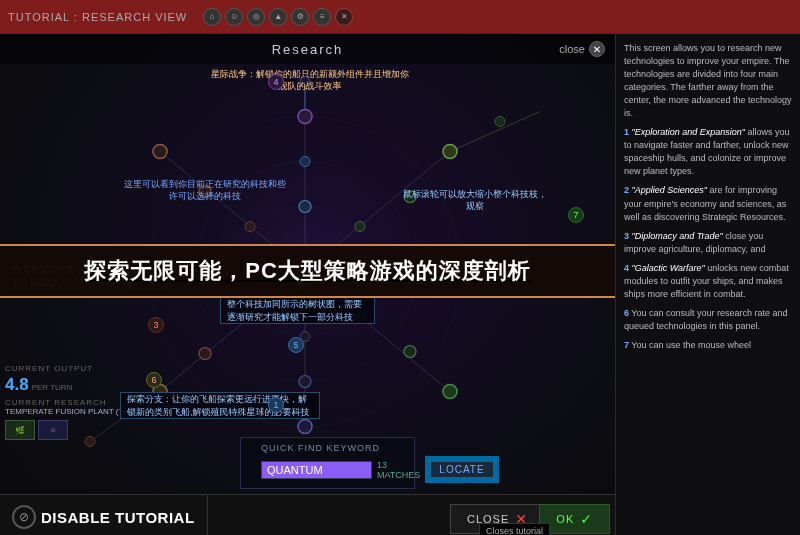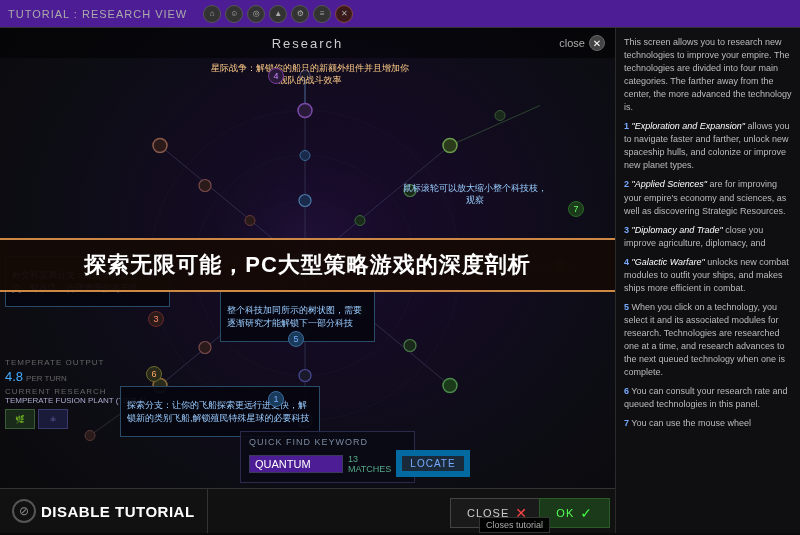--- a/index.html
+++ b/index.html
@@ -7,27 +7,27 @@
       width: 800px;
       height: 535px;
       background: #0a0a0a;
       font-family: Arial, sans-serif;
       overflow: hidden;
       position: relative;
     }
 
     
     #title-bar {
-      background: #4c1d95;
+      background: #7f1d1d;
       border-bottom: 1px solid #333;
       padding: 4px 8px;
       display: flex;
       align-items: center;
       gap: 8px;
-      height: 28px;
+      height: 34px;
     }
     .title-icon {
       width: 18px;
       height: 18px;
       border-radius: 50%;
       background: #333;
       border: 1px solid #555;
       display: inline-flex;
       align-items: center;
       justify-content: center;
@@ -151,21 +151,21 @@
 
     
     #quick-find {
       position: absolute;
       bottom: 50px;
       left: 240px;
       right: 200px;
       z-index: 25;
       background: rgba(10,10,20,0.9);
       border: 1px solid #2a2a4a;
-      padding: 5px 8px;
+      padding: 5px 20px;
     }
     #qf-label { color: #7a8aa0; font-size: 9px; letter-spacing: 1px; margin-bottom: 3px; }
     #qf-row { display: flex; align-items: center; gap: 5px; }
     #qf-input {
       background: #0a0a1a;
       border: 1px solid #3a3a5a;
       color: #fff;
       font-size: 11px;
       padding: 2px 5px;
       width: 90px;
@@ -256,21 +256,21 @@
       line-height: 1.3;
     }
     .node-label.yellow { color: #fc8; }
     .node-label.blue { color: #7af; }
 
     
     .tt-box {
       position: absolute;
       background: rgba(5,5,15,0.92);
       border: 1px solid #2a4a6a;
-      padding: 12px 6px;
+      padding: 0 6px;
       color: #9cf;
       font-size: 9px;
       line-height: 1.4;
       z-index: 25;
     }
 
     
     .badge {
       position: absolute;
       width: 16px;
@@ -290,20 +290,21 @@
     #banner {
       position: absolute;
       top: 210px;
       left: 0;
       right: 0;
       background: rgba(20,10,5,0.95);
       padding: 10px 20px;
       z-index: 50;
       border-top: 2px solid #c84;
       border-bottom: 2px solid #c84;
+      text-decoration: underline;
     }
     #banner-text {
       color: #fff;
       font-size: 22px;
       font-weight: bold;
       text-align: center;
       letter-spacing: 1px;
     }
   </style>
 </head>
@@ -403,60 +404,63 @@
       <circle cx="305" cy="200" r="14" fill="#1a1a2a" stroke="#4a4a8a" stroke-width="2"></circle>
       <circle cx="305" cy="200" r="8" fill="#2a2a4a" stroke="#7a7aaa" stroke-width="1.5"></circle>
 
       <circle cx="305" cy="200" r="5" fill="#5a5aff" opacity="0.8"></circle>
     </svg>
 
     <div class="node-label yellow" style="left:210px;top:35px;max-width:200px;">
       <span>星际战争：解锁你的船只的新额外组件并且增加你舰队的战斗效率</span>
     </div>
 
+    <div class="node-label blue" style="left:120px;top:145px;max-width:170px;">
+      <span>这里可以看到你目前正在研究的科技和些许可以选择的科技</span>
+    </div>
 
     <div class="node-label" style="left:400px;top:155px;max-width:150px;color:#9cf;">
       <span>鼠标滚轮可以放大缩小整个科技枝，观察</span>
     </div>
 
     <div class="tt-box" style="left:5px;top:228px;max-width:165px;">
       <span>外交和贸易分支：改进你的农业、外交、财政③、合理管理你的子民</span>
     </div>
 
     <div class="tt-box" style="left:220px;top:263px;max-width:155px;">
       <span>整个科技加同所示的树状图，需要逐渐研究才能解锁下一部分科技</span>
     </div>
 
 
     <div class="tt-box" style="left:120px;top:358px;max-width:200px;">
       <span>探索分支：让你的飞船探索更远行进更快，解锁新的类别飞船,解锁殖民特殊星球的必要科技</span>
     </div>
 
     <div id="research-output" style="position:absolute;left:5px;top:330px;z-index:20;">
-      <div style="color:#666;font-size:8px;letter-spacing:1px;">TEMPERATE OUTPUT</div>
+      <div style="color:#666;font-size:8px;letter-spacing:1px;">CURRENT OUTPUT</div>
       <div style="display:flex;align-items:baseline;gap:3px;margin:2px 0;">
-        <span class="output-value" style="color:#4af;font-size:13px;font-weight:normal;">4.8</span>
+        <span class="output-value" style="color:#4af;font-size:17px;font-weight:bold;">4.8</span>
         <span style="color:#666;font-size:8px;">PER TURN</span>
       </div>
       <div style="color:#666;font-size:8px;letter-spacing:1px;margin-top:3px;">CURRENT RESEARCH</div>
       <div style="color:#aac;font-size:8px;">TEMPERATE FUSION PLANT (TIER 1)</div>
       <div style="margin-top:4px;display:flex;gap:3px;">
         <div style="width:30px;height:20px;background:#1a2a1a;border:1px solid #3a5a3a;display:flex;align-items:center;justify-content:center;">
           <span style="color:#6a9a6a;font-size:8px;">🌿</span>
         </div>
         <div style="width:30px;height:20px;background:#1a1a3a;border:1px solid #3a3a6a;display:flex;align-items:center;justify-content:center;">
           <span style="color:#6a6aaa;font-size:8px;">⚛</span>
         </div>
       </div>
     </div>
 
     <div id="quick-find">
       <div id="qf-label">QUICK FIND KEYWORD</div>
       <div id="qf-row">
-        <input id="qf-input" type="text" style="background: #4c1d95; border: 1px solid rgb(58, 58, 90); color: rgb(255, 255, 255); font-size: 11px; padding: 2px 5px; width: 94px;" value="QUANTUM">
+        <input id="qf-input" type="text" style="background: #8b5cf6; border: 1px solid rgb(58, 58, 90); color: rgb(255, 255, 255); font-size: 11px; padding: 2px 5px; width: 111px;" value="QUANTUM">
         <span id="qf-matches">13 MATCHES</span>
         <button id="locate-btn" style="background:#1a2a3a;border:6px solid #0369a1;color:#7af;font-size:10px;padding:2px 8px;cursor:pointer;letter-spacing:1px;">LOCATE</button>
       </div>
     </div>
 
     <div class="badge" style="left:268px;top:363px;">1</div>
     <div class="badge" style="left:470px;top:228px;background:#1a3a1a;border-color:#2a6a2a;color:#6f6;">2</div>
     <div class="badge" style="left:148px;top:283px;background:#2a1a1a;border-color:#6a2a2a;color:#f86;">3</div>
     <div class="badge" style="left:268px;top:40px;background:#2a1a3a;border-color:#7a3a9a;color:#c8f;">4</div>
     <div class="badge" style="left:288px;top:303px;">5</div>
@@ -502,24 +506,20 @@
       <span class="tip-number">3</span>
       <span class="tip-quote">"Diplomacy and Trade"</span>
       <span> close you improve agriculture, diplomacy, and</span>
     </p>
     <p>
       <span class="tip-number">4</span>
       <span class="tip-quote">"Galactic Warfare"</span>
       <span> unlocks new combat modules to outfit your ships, and makes ships more efficient in combat.</span>
     </p>
     <p>
-      <span class="tip-number">5</span>
-      <span>When you click on a technology, you select it and its associated modules for research. Technologies are researched one at a time, and research advances to the next queued technology when one is complete.</span>
-    </p>
-    <p>
       <span class="tip-number">6</span>
       <span>You can consult your research rate and queued technologies in this panel.</span>
     </p>
     <p>
       <span class="tip-number">7</span>
       <span>You can use the mouse wheel</span>
     </p>
   </div>
 
 </div>

